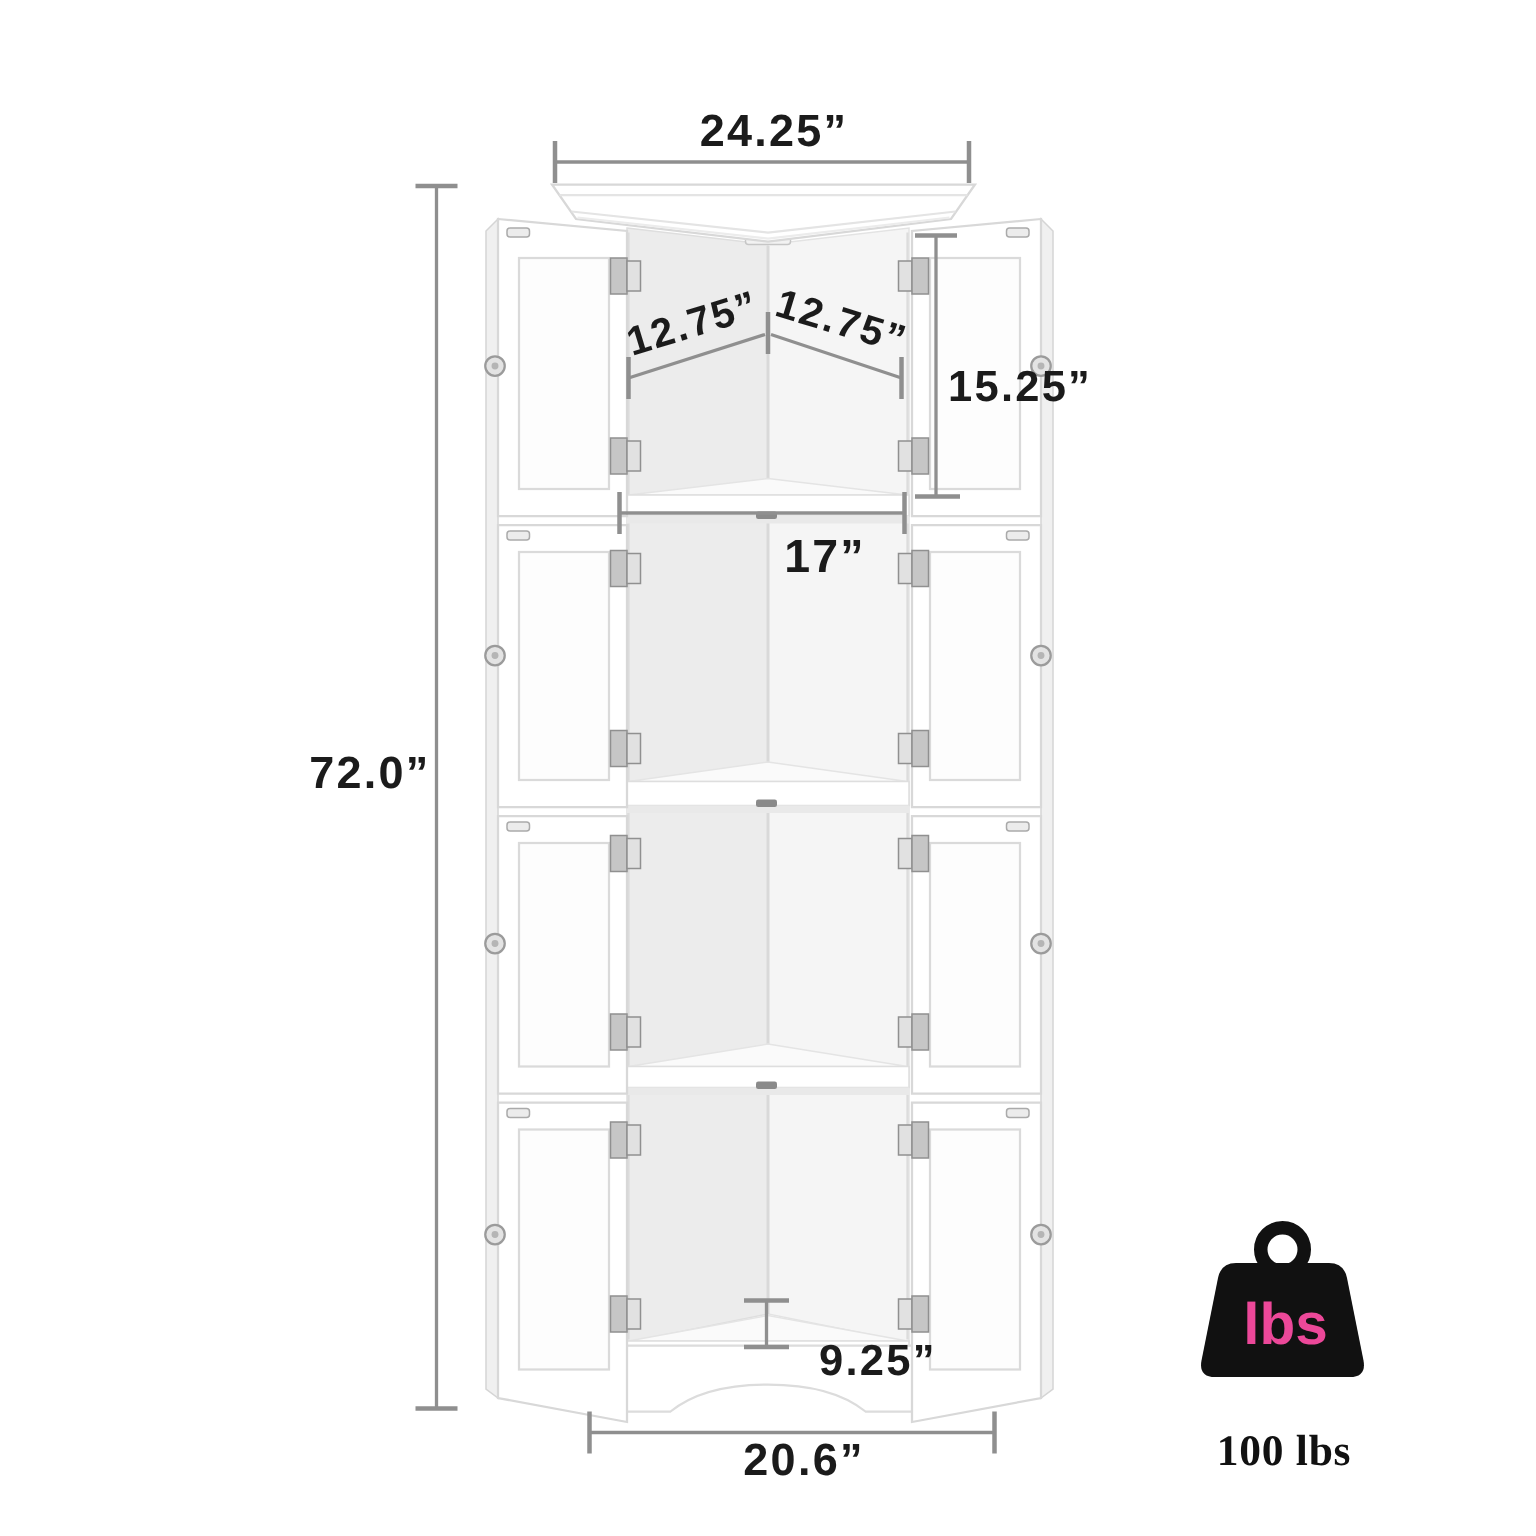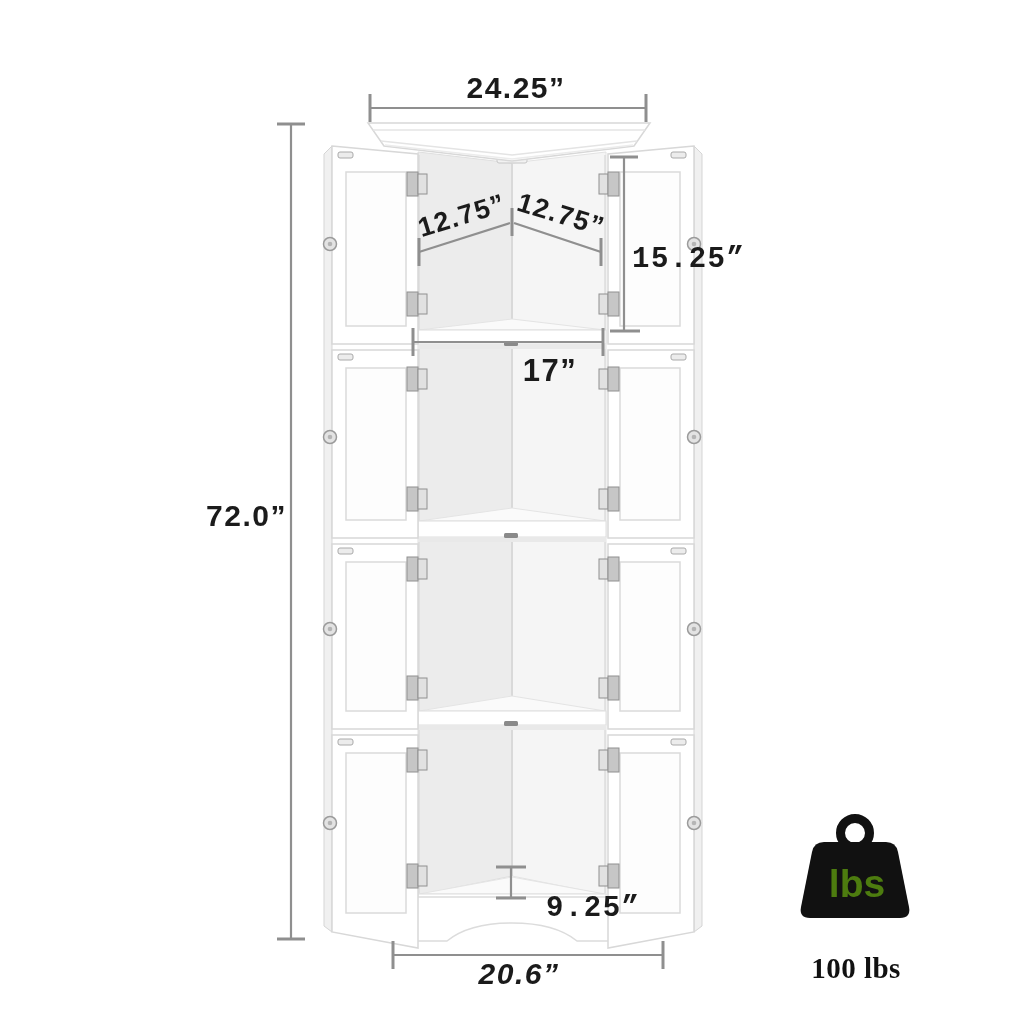--- a/index.html
+++ b/index.html
@@ -1,27 +1,27 @@
 <!DOCTYPE html>
 <html><head>
 <meta charset="utf-8">
 <style>
   html,body{margin:0;padding:0;background:#ffffff;}
   .stage{position:relative;width:920px;height:1024px;background:#ffffff;overflow:hidden;
          font-family:"Liberation Sans",sans-serif;}
   .stage svg{position:absolute;left:0;top:0;}
   .dim{position:absolute;font-weight:700;font-size:29px;color:#1b1b1b;letter-spacing:1.5px;
        white-space:nowrap;transform:translate(-50%,-50%);}
-  .anchor-left{transform:translate(0,-50%);font-family:Liberation Mono, monospace;}
+  .anchor-left{transform:translate(0,-50%);}
   .anchor-right{transform:translate(-100%,-50%);}
   .rot-l{transform:translate(-50%,-50%) rotate(-17deg);}
   .rot-r{transform:translate(-50%,-50%) rotate(17deg);}
   .cap{position:absolute;font-weight:700;font-size:29px;color:#111111;letter-spacing:.5px;
        white-space:nowrap;transform:translate(-50%,-50%);}
-  .badge-label{position:absolute;font-weight:700;font-size:39px;color:#4d7c0f;letter-spacing:0;
+  .badge-label{position:absolute;font-weight:700;font-size:39px;color:#ec4899;letter-spacing:0;
        white-space:nowrap;transform:translate(-50%,-50%);}
 </style>
 </head>
 <body>
 
 <div class="stage">
 
   <svg width="1024" height="1024" viewBox="0 0 1024 1024">
 
     <g>
@@ -207,18 +207,18 @@
     </g>
   </svg>
 
   <div class="dim" style="left:516px;top:88px;font-size:30px;">24.25”</div>
   <div class="dim rot-l" style="left:462px;top:216px;font-size:27px;">12.75”</div>
   <div class="dim rot-r" style="left:561px;top:215px;font-size:27px;">12.75”</div>
   <div class="dim anchor-left" style="left:632px;top:259px;font-size:29px;">15.25”</div>
   <div class="dim" style="left:540px;top:371px;font-size:31px;padding-left:20px;">17”</div>
   <div class="dim anchor-right" style="left:287px;top:516px;font-size:30px;">72.0”</div>
   <div class="dim anchor-left" style="left:546px;top:882px;font-size:29px;margin-top:26px;">9.25”</div>
-  <div class="dim" style="left:519px;top:974px;font-size:30px;font-style:italic;">20.6”</div>
+  <div class="dim" style="left:536px;top:974px;font-size:30px;">20.6”</div>
 
   <div class="badge-label" style="left:857px;top:884px;">lbs</div>
   <div class="cap" style="left:856px;top:968px;font-family:Liberation Serif, serif;">100 lbs</div>
 
 </div>
 
 </body></html>

